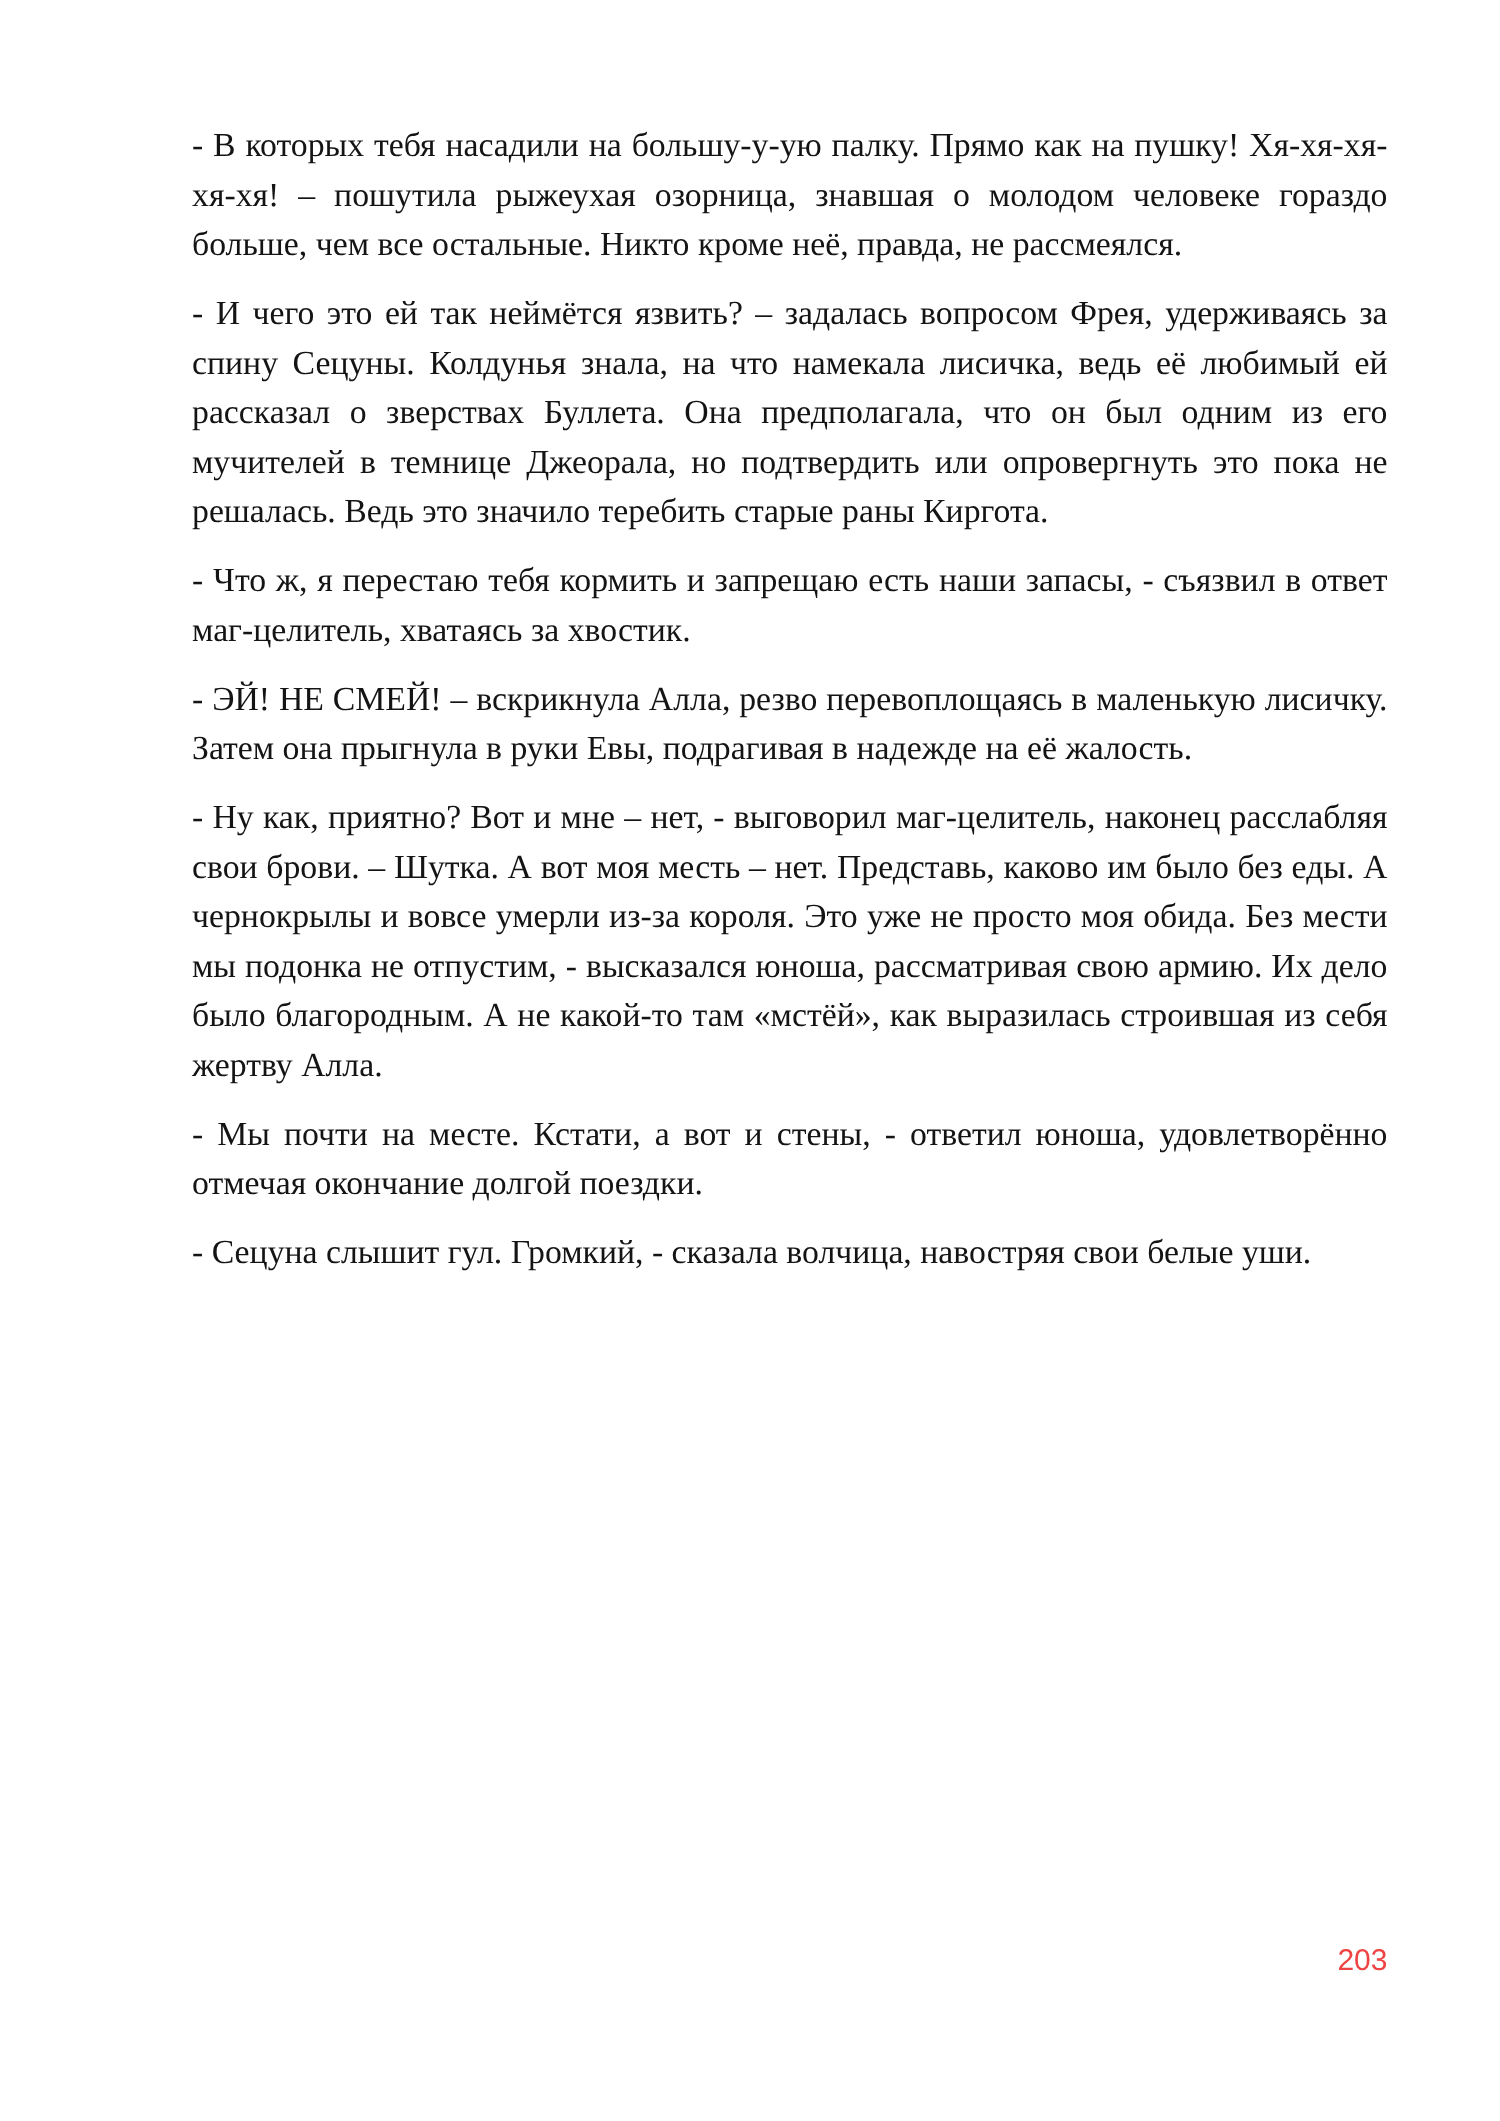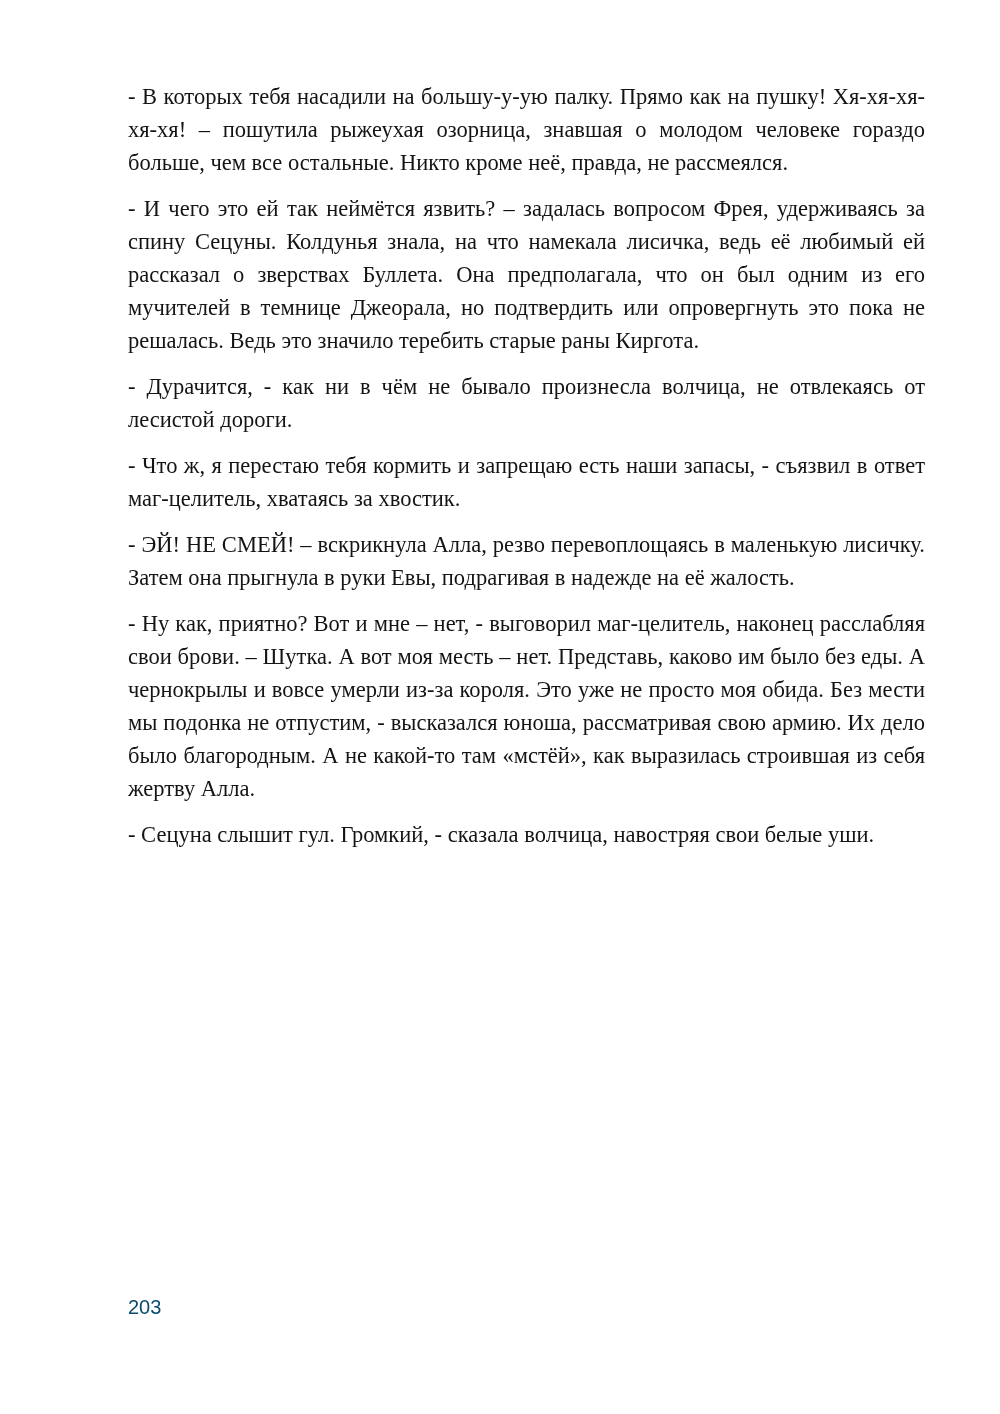--- a/index.html
+++ b/index.html
@@ -30,33 +30,33 @@
     padding: 0;
   }
   .para:last-child {
     margin-bottom: 0;
   }
   .page-number {
     position: absolute;
     left: 128px;
     width: 797px;
     top: 1296px;
-    text-align: left;
+    text-align: right;
     font-family: "Liberation Sans", sans-serif;
     font-size: 20px;
-    color: #0c4a6e;
+    color: #ef4444;
   }
 </style>
 </head>
 <body>
 
 <div class="page">
   <div class="text-block">
       <p class="para">- В которых тебя насадили на большу-у-ую палку. Прямо как на пушку! Хя-хя-хя-хя-хя! – пошутила рыжеухая озорница, знавшая о молодом человеке гораздо больше, чем все остальные. Никто кроме неё, правда, не рассмеялся.</p>
       <p class="para">- И чего это ей так неймётся язвить? – задалась вопросом Фрея, удерживаясь за спину Сецуны. Колдунья знала, на что намекала лисичка, ведь её любимый ей рассказал о зверствах Буллета. Она предполагала, что он был одним из его мучителей в темнице Джеорала, но подтвердить или опровергнуть это пока не решалась. Ведь это значило теребить старые раны Киргота.</p>
-      <p class="para">- Дурачится, - как ни в чём не бывало произнесла волчица, не отвлекаясь от лесистой дороги.</p>
       <p class="para">- Что ж, я перестаю тебя кормить и запрещаю есть наши запасы, - съязвил в ответ маг-целитель, хватаясь за хвостик.</p>
       <p class="para">- ЭЙ! НЕ СМЕЙ! – вскрикнула Алла, резво перевоплощаясь в маленькую лисичку. Затем она прыгнула в руки Евы, подрагивая в надежде на её жалость.</p>
       <p class="para">- Ну как, приятно? Вот и мне – нет, - выговорил маг-целитель, наконец расслабляя свои брови. – Шутка. А вот моя месть – нет. Представь, каково им было без еды. А чернокрылы и вовсе умерли из-за короля. Это уже не просто моя обида. Без мести мы подонка не отпустим, - высказался юноша, рассматривая свою армию. Их дело было благородным. А не какой-то там «мстёй», как выразилась строившая из себя жертву Алла.</p>
+      <p class="para">- Мы почти на месте. Кстати, а вот и стены, - ответил юноша, удовлетворённо отмечая окончание долгой поездки.</p>
       <p class="para">- Сецуна слышит гул. Громкий, - сказала волчица, навостряя свои белые уши.</p>
     </div>
   <div class="page-number">203</div>
 </div>
 
 </body></html>

